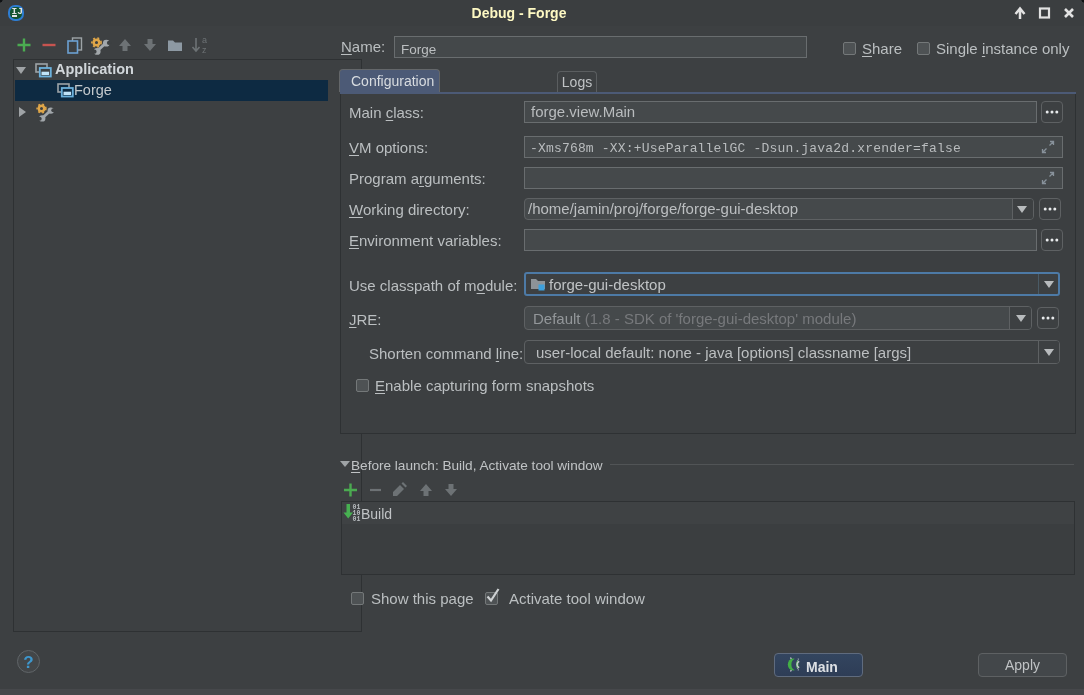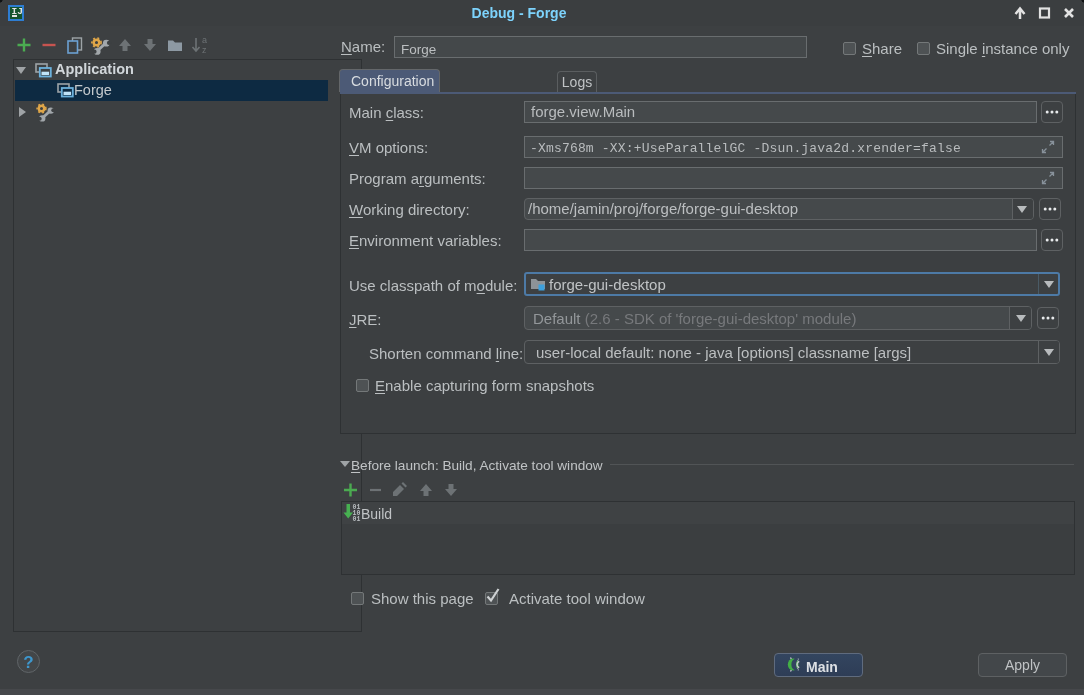--- a/index.html
+++ b/index.html
@@ -2,41 +2,41 @@
 <html><head>
 <meta charset="utf-8">
 <style>
   * { margin:0; padding:0; box-sizing:border-box; }
   html,body { width:1084px; height:695px; overflow:hidden; }
   body { background:#3d4042; font-family:"Liberation Sans", sans-serif; font-size:14.5px; color:#bbbfc1; position:relative; }
   .abs { position:absolute; }
   u { text-decoration:underline; text-underline-offset:1.5px; }
 
   #titlebar { left:0; top:0; width:1084px; height:26px; background:#3b3e40; }
-  #title { left:0; top:5px; width:1038px; text-align:center; color:#7dd3fc; font-weight:bold; font-size:14px; }
+  #title { left:0; top:5px; width:1038px; text-align:center; color:#fef9c3; font-weight:bold; font-size:14px; }
 
   #treepanel { left:13px; top:59px; width:349px; height:573px; border:1px solid #2e3133; background:#3d4042; }
   .trow { position:absolute; left:1px; width:313px; height:21px; }
   .trow .txt { position:absolute; top:2px; line-height:17px; }
   .field { position:absolute; background:#45494b; border:1px solid #696d6f; }
   .btn-dots { position:absolute; width:22px; height:22px; background:#3d4042; border:1px solid #5e6163; border-radius:4px; color:#d3d6d8; text-align:center; line-height:17px; font-size:13px; letter-spacing:1px;}
   .combo { position:absolute; border:1px solid #5e6163; border-radius:4px; background:#45494b; }
   .combo .arrowsec { position:absolute; right:0; top:0; bottom:0; background:#3d4042; border-left:1px solid #5e6163; border-radius:0 3px 3px 0; }
   .carr { position:absolute; width:0; height:0; border-left:5px solid transparent; border-right:5px solid transparent; border-top:7px solid #b8bbbd; }
   .label { position:absolute; color:#bbbfc1; line-height:18px; font-size:15px; }
   .cb { position:absolute; width:13px; height:13px; background:#4e5254; border:1px solid #747879; border-radius:2px; }
   .mono { font-family:"Liberation Mono", monospace; }
 </style>
 </head>
 <body>
 
 <div id="titlebar" class="abs"></div>
 <div id="title" class="abs">Debug - Forge</div>
 
-<div class="abs" style="left:8px;top:5px;width:16px;height:16px;border:2px solid #2e7dd2;background:#14532d;border-radius:0;">
+<div class="abs" style="left:8px;top:5px;width:16px;height:16px;border:2px solid #2e7dd2;background:#14532d;border-radius:7px;">
   <div style="position:absolute;left:1.5px;top:-1px;width:10px;height:9px;color:#e4e4e4;font-size:9.5px;font-weight:bold;font-family:'Liberation Mono',monospace;">IJ</div>
   <div style="position:absolute;left:2px;bottom:2px;width:5px;height:2px;background:#e4e4e4;"></div>
 </div>
 
 <svg class="abs" style="left:1008px;top:4px;" width="72" height="18" viewBox="0 0 72 18">
   <g stroke="#e2e2e2" fill="none">
     <path d="M12 15 L12 6 M7.5 10 L12 4.5 L16.5 10" stroke-width="2.5"></path>
     <rect x="32" y="4.5" width="9" height="9" stroke-width="2.2"></rect>
     <path d="M57 5 L65 13 M65 5 L57 13" stroke-width="2.6"></path>
   </g>
@@ -181,21 +181,21 @@
   <path d="M1 3 L6 3 L8 5 L15 5 L15 13 L1 13 Z" fill="#8d9398"></path>
   <rect x="8.5" y="8.5" width="6" height="6" fill="#3da0dc"></rect>
 </svg>
 <div class="label abs" style="left:549px;top:276px;color:#c0c3c5;font-size:15px;">forge-gui-desktop</div>
 <div class="carr" style="left:1044px;top:281px;"></div>
 
 <div class="label abs" style="left:349px;top:311px;"><u>J</u>RE:</div>
 <div class="combo" style="left:524px;top:306px;width:508px;height:24px;">
   <div class="arrowsec" style="width:22px;"></div>
 </div>
-<div class="label abs" style="left:533px;top:310px;color:#93979a;font-size:15px;">Default <span style="color:#77797c;">(2.6 - SDK of 'forge-gui-desktop' module)</span></div>
+<div class="label abs" style="left:533px;top:310px;color:#93979a;font-size:15px;">Default <span style="color:#77797c;">(1.8 - SDK of 'forge-gui-desktop' module)</span></div>
 <div class="carr" style="left:1016px;top:315px;"></div>
 <div class="btn-dots" style="left:1037px;top:307px;">
     <svg style="position:absolute;left:50%;top:50%;transform:translate(-50%,-50%);" width="14" height="4" viewBox="0 0 14 4">
       <circle cx="2.2" cy="2" r="1.5" fill="#e8eaec"></circle>
       <circle cx="7" cy="2" r="1.5" fill="#e8eaec"></circle>
       <circle cx="11.8" cy="2" r="1.5" fill="#e8eaec"></circle>
     </svg>
   </div>
 
 <div class="label abs" style="left:349px;top:345px;margin-left:20px;">Shorten command <u>l</u>ine:</div>

